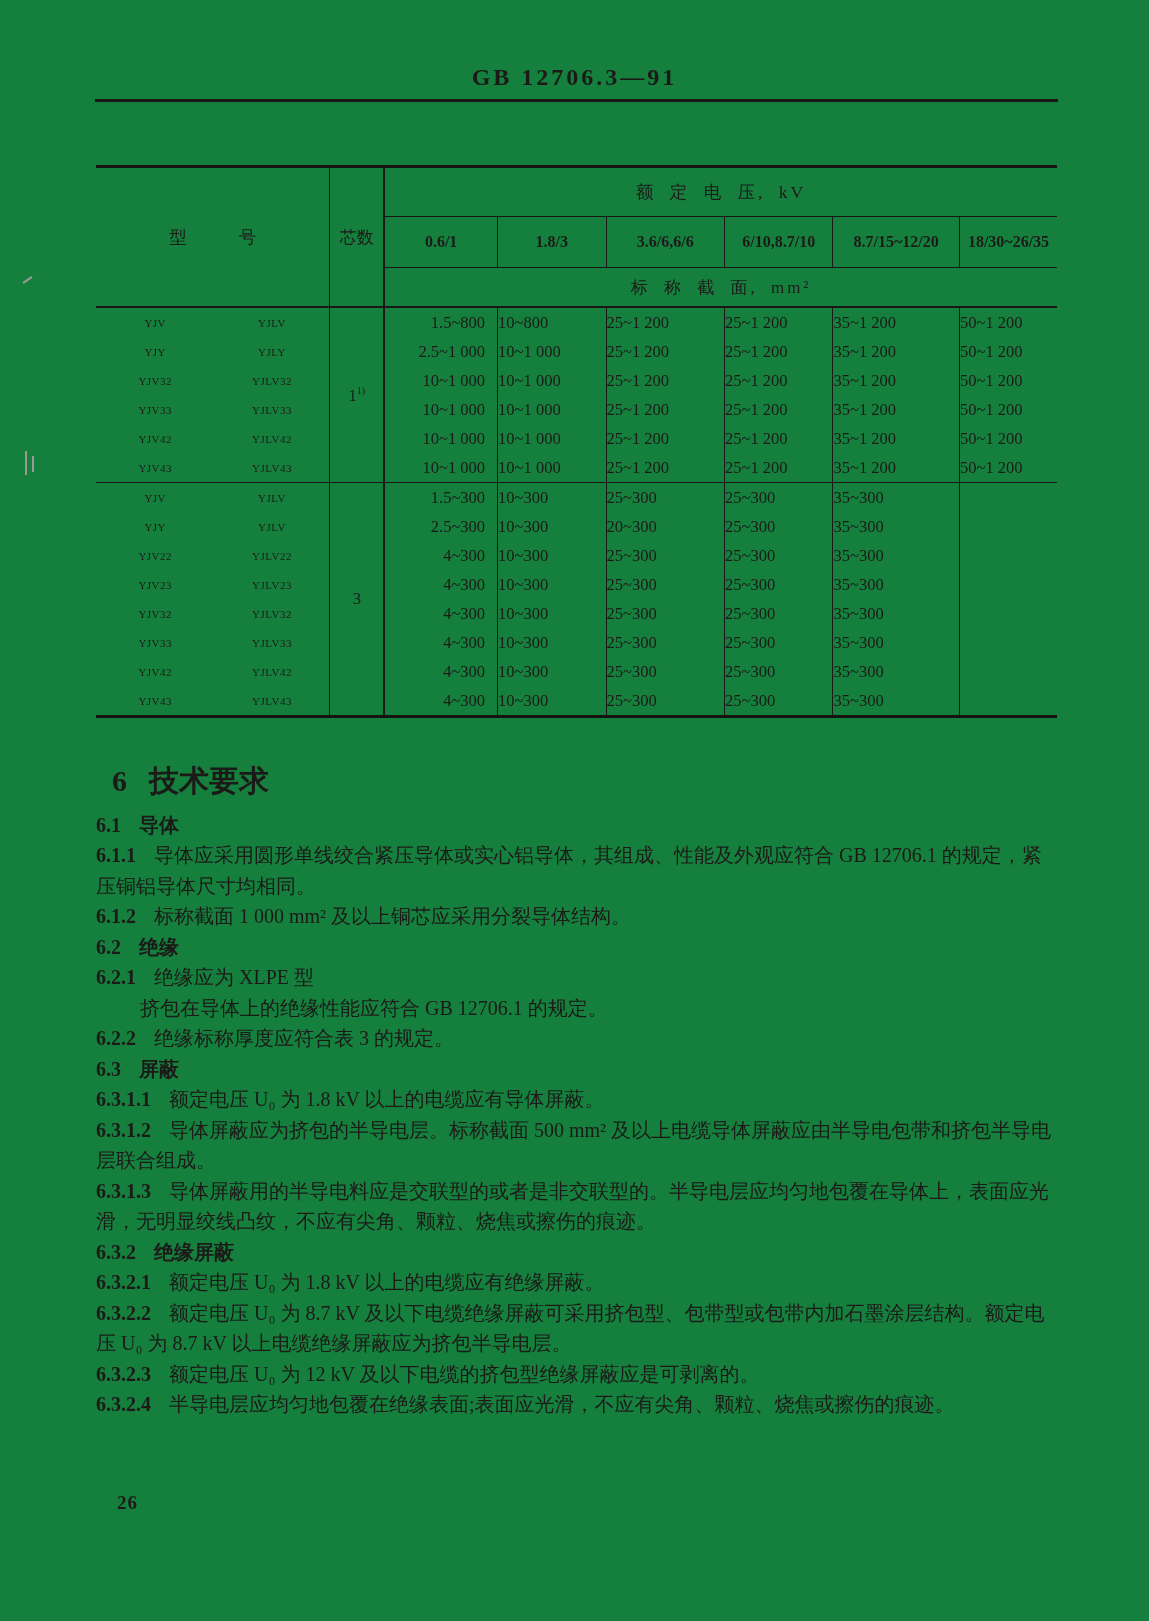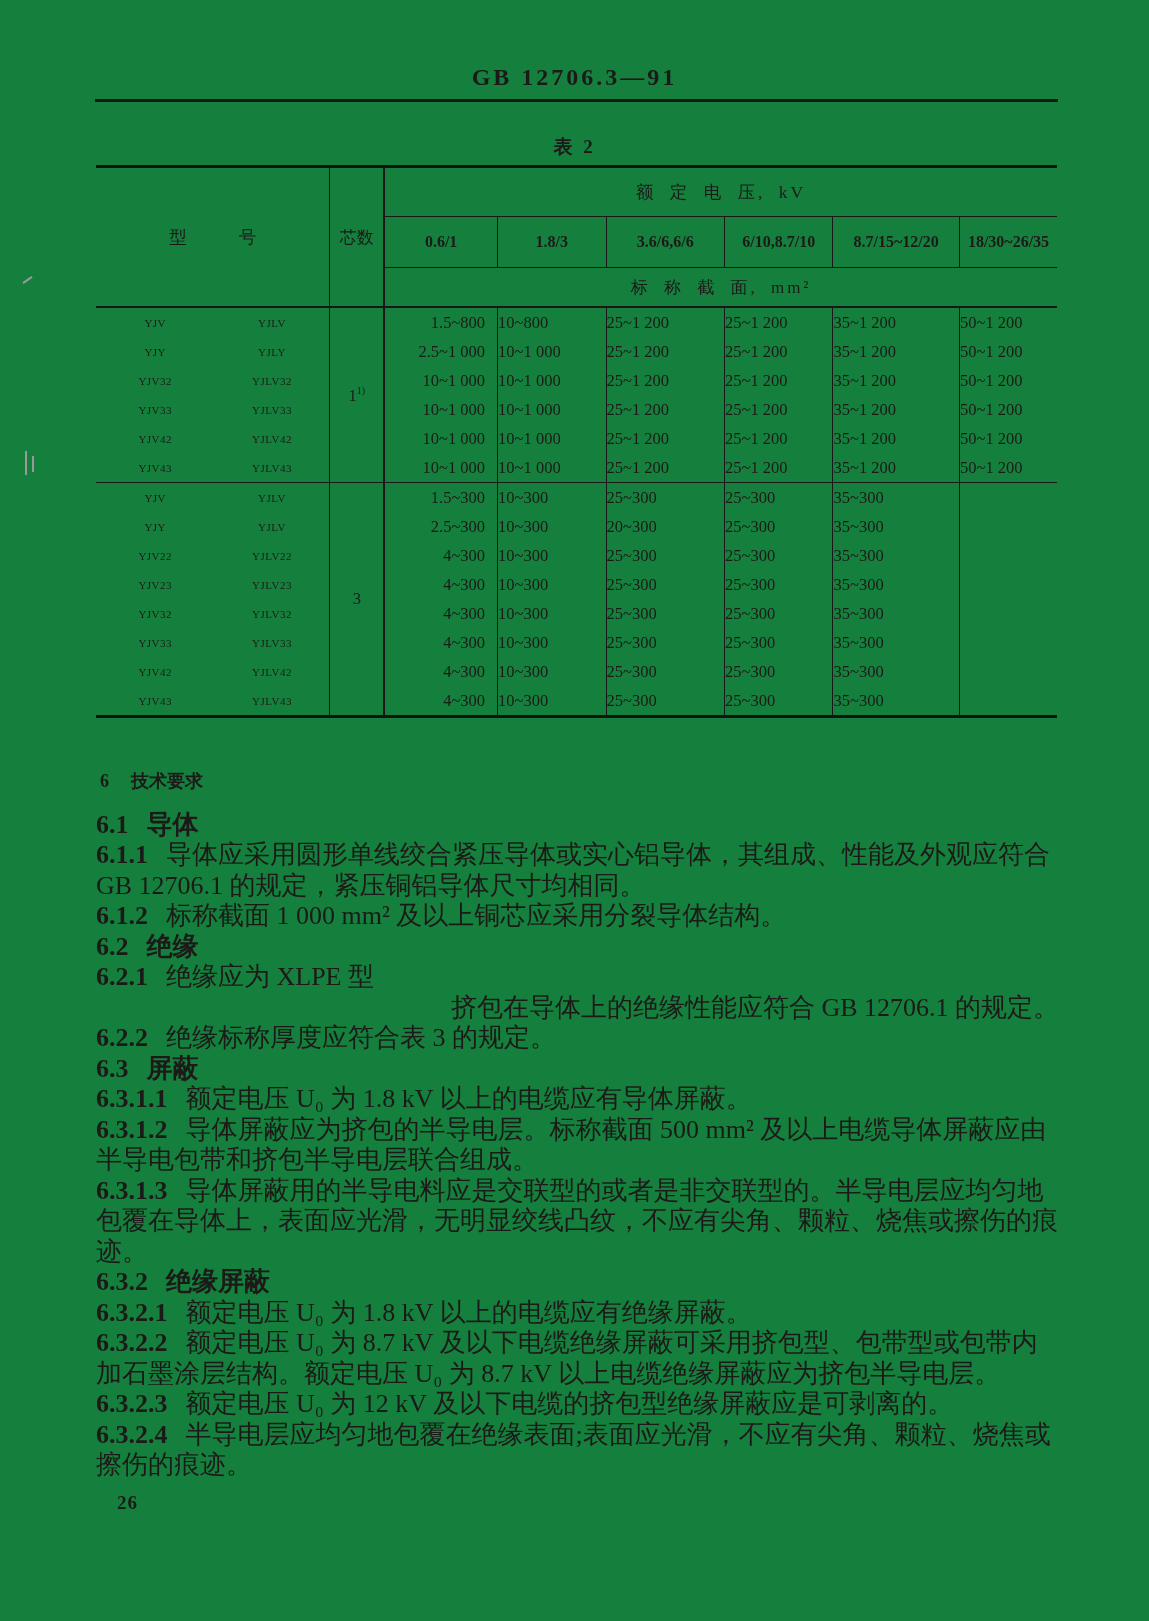--- a/index.html
+++ b/index.html
@@ -63,45 +63,44 @@
   td.val.v0 { border-left:2.5px solid #1a1816; text-align:right; padding-right:12px; padding-left:8px; }
   tr.group-sep td { border-top:1.5px solid #1a1816; }
   
   .note {
     position:absolute; top:718px; left:121px; width:900px;
     font-size:17.5px;
   }
   .note .note-label { margin-right:8px; }
   
   .sections { position:absolute; top:752px; left:96px; width:963px; }
-  .sec { font-size:26px; line-height:30.5px; margin:0; }
+  .sec { font-size:20px; line-height:30.5px; margin:0; }
   .sec .num { font-weight:bold; margin-right:18px; white-space:nowrap; }
-  .sec.h1 { font-size:18px; font-weight:bold; margin:14px 0 13px 4px; }
+  .sec.h1 { font-size:30px; font-weight:bold; margin:14px 0 13px 16px; }
   .sec.h1 .num { margin-right:22px; }
   .sec.h2 { font-weight:bold; }
-  .sec.p-indent { text-indent:44px;text-align:right; }
+  .sec.p-indent { text-indent:44px; }
   
   .page-number {
     position:absolute; top:1492px; left:117px;
     font-size:19px; font-weight:bold; letter-spacing:1px;
   }
   
   .artifact { position:absolute; background:#9a9a96; }
   .art-1 { left:25px; top:451px; width:2px; height:24px; }
   .art-2 { left:32px; top:456px; width:2px; height:16px; }
   .art-3 { left:22px; top:279px; width:11px; height:2px; transform:rotate(-35deg); }
 </style>
 </head>
 <body>
 
 <div class="page">
 
   <div class="doc-number">GB 12706.3—91</div>
   <div class="top-rule"></div>
-  <div class="table-title">表 2</div>
 
   <div class="tbl-wrap">
     <table class="spec">
       <colgroup>
         <col style="width:118px">
           <col style="width:115px">
           <col style="width:54px">
         <col style="width:113px">
           <col style="width:108px">
           <col style="width:118px">

